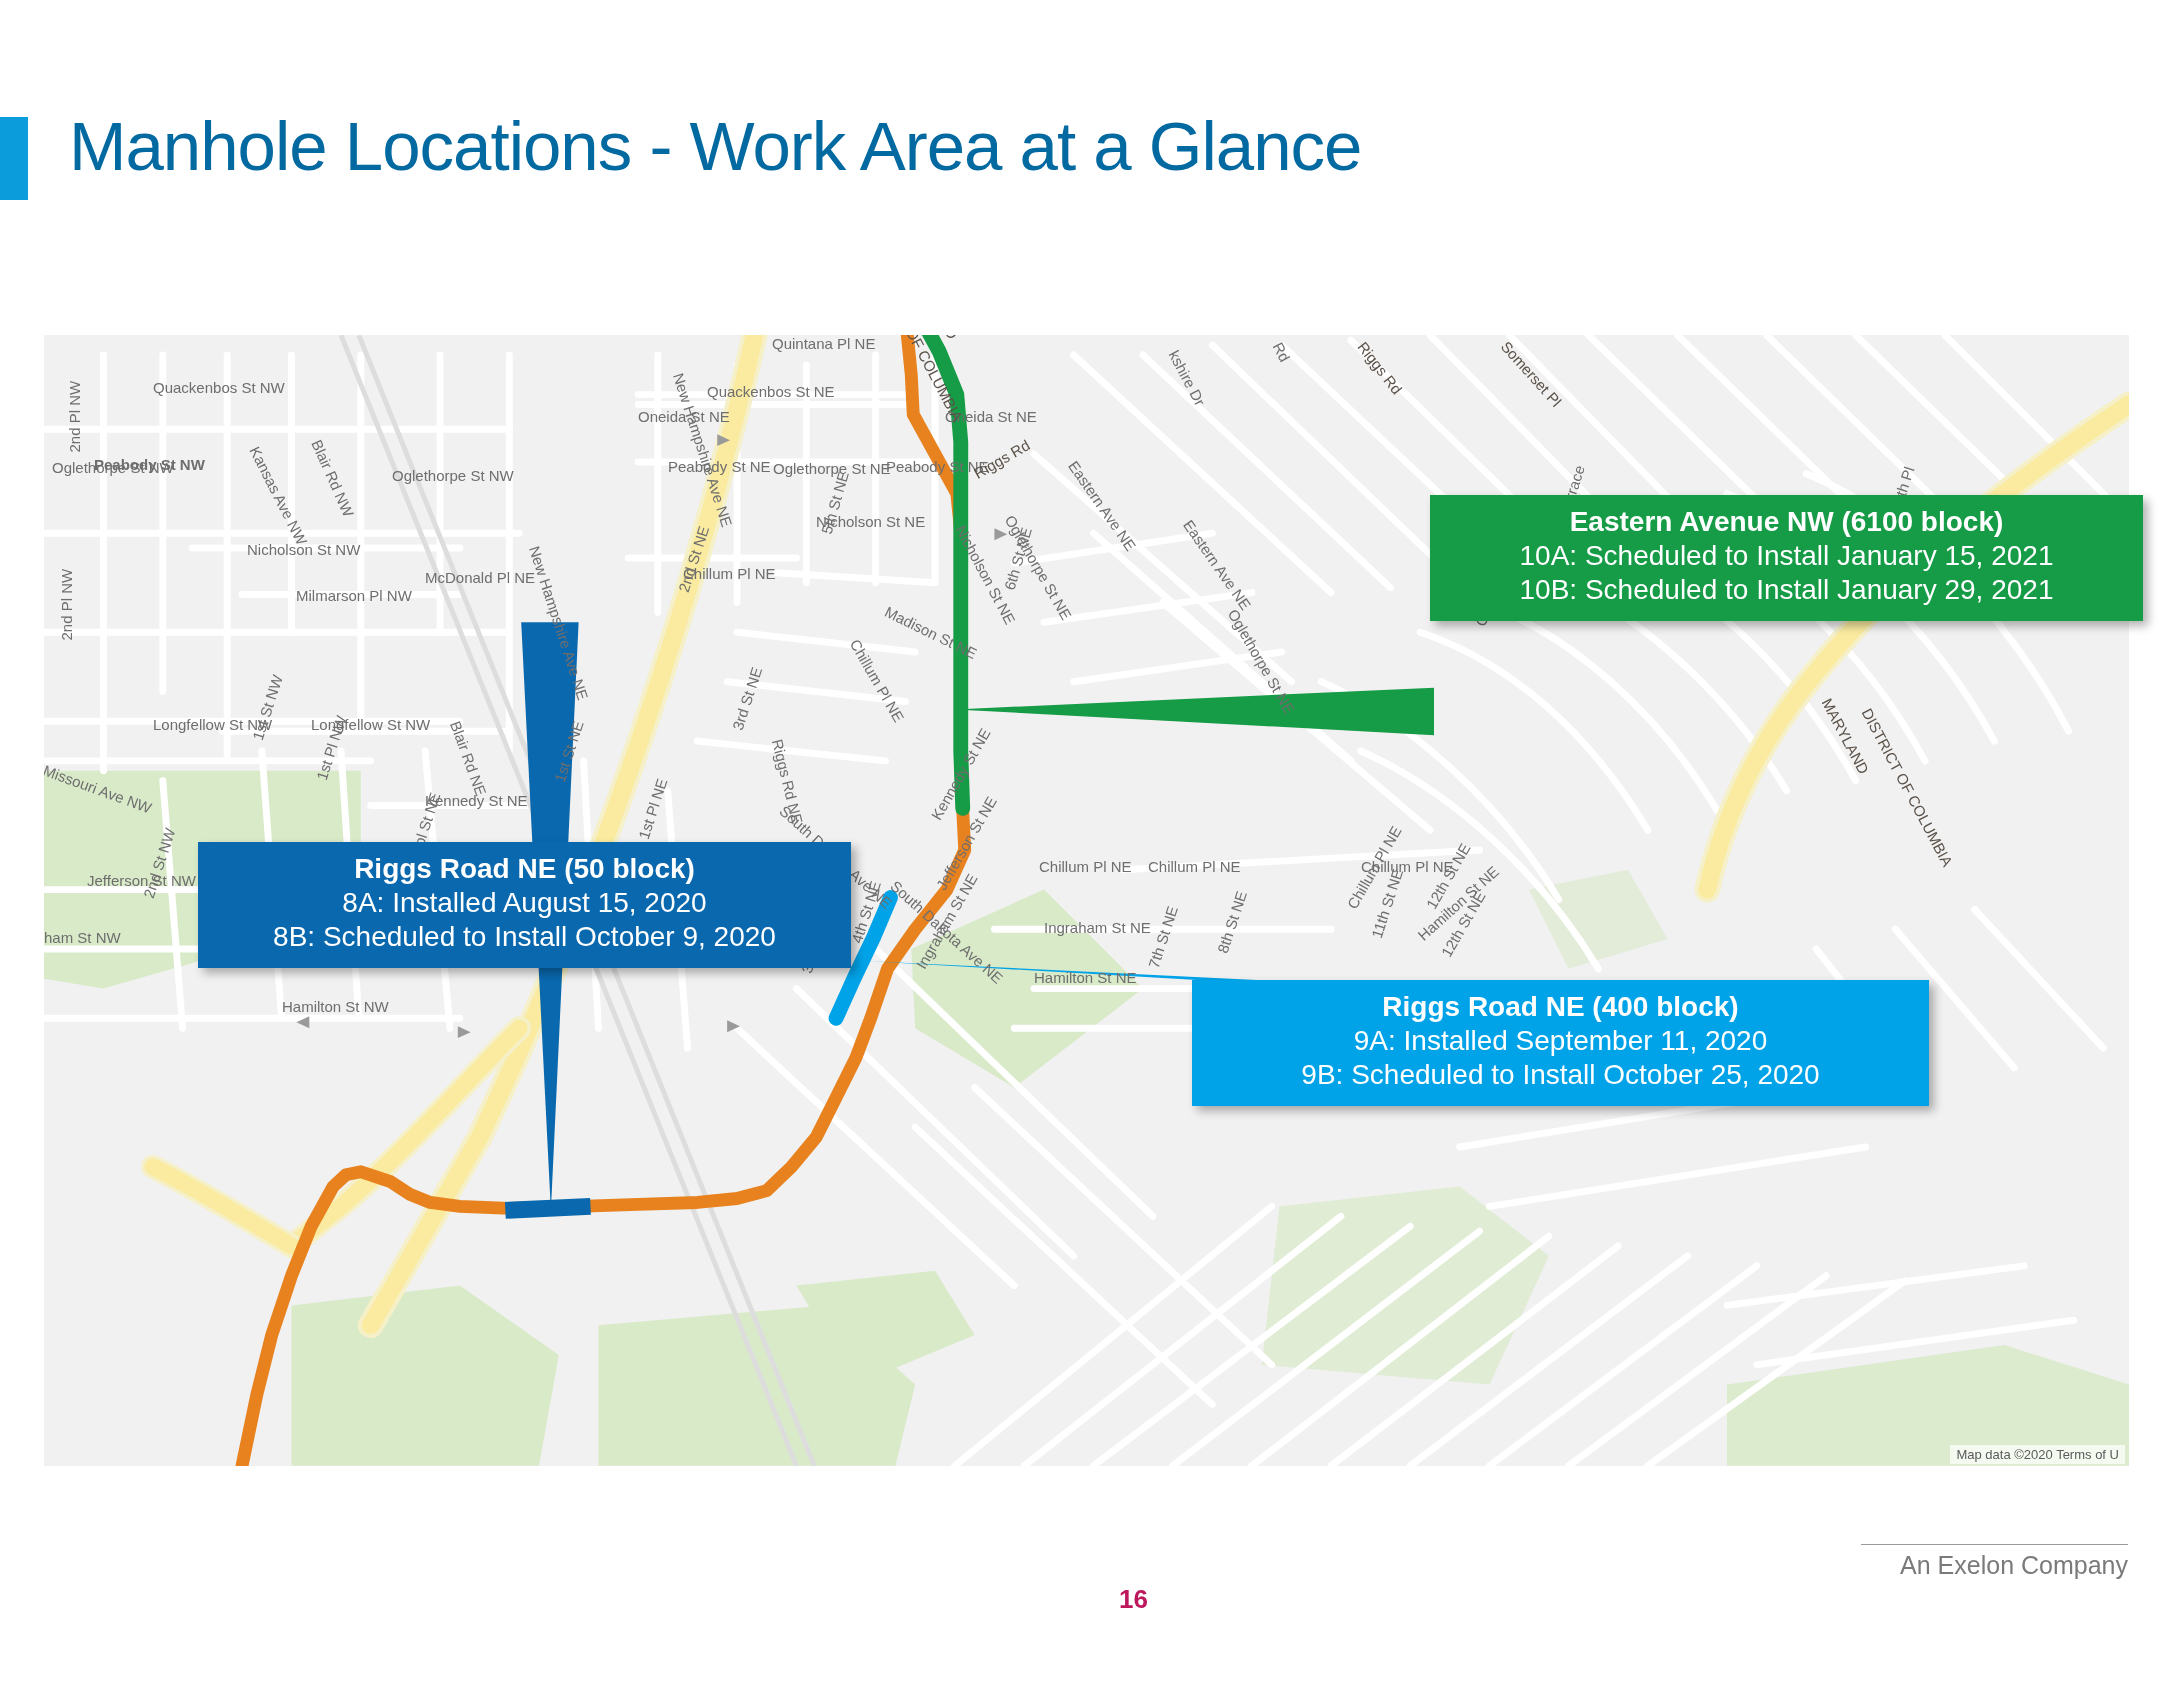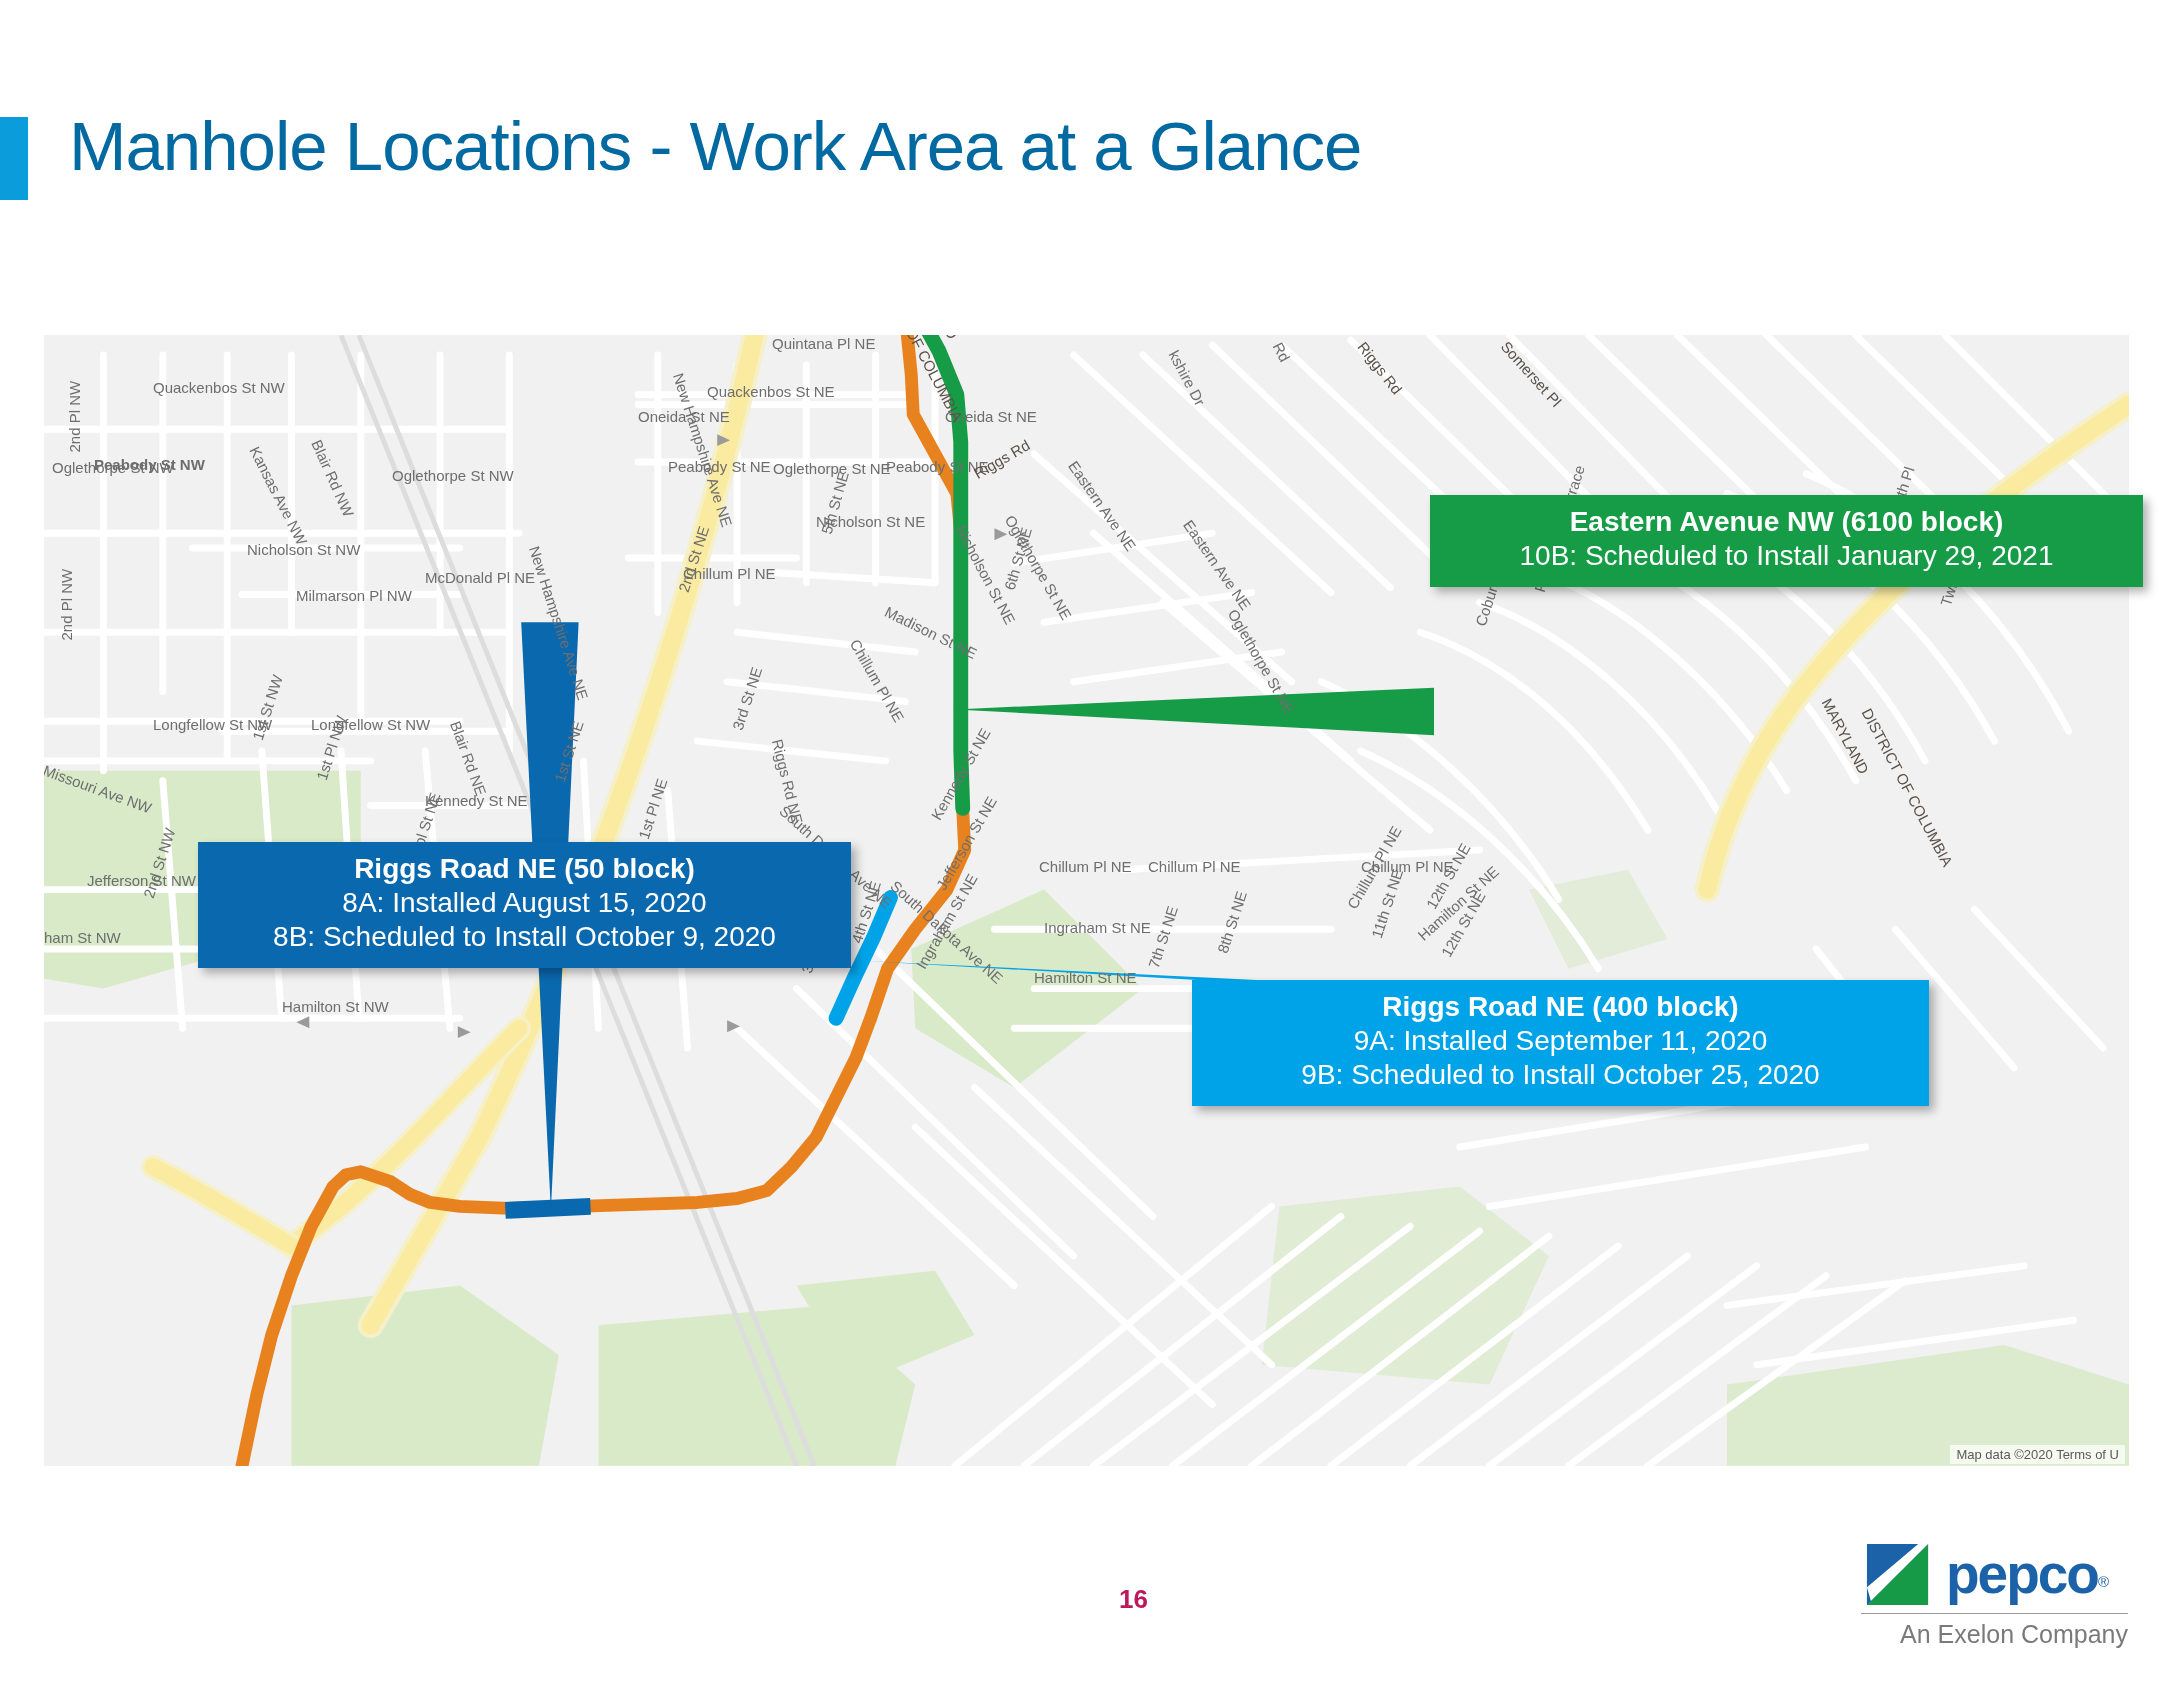--- a/index.html
+++ b/index.html
@@ -360,46 +360,35 @@
 
   <div id="map-shields">
       <div class="shield" style="left: 1911px; top: 216px;">501</div>
     </div>
 
   <div id="map-attrib">Map data ©2020    Terms of U</div>
 </div>
 
 <div id="callout-green" class="callout">
   <div class="c-title">Eastern Avenue NW (6100 block)</div>
+  <div class="c-line">10A: Scheduled to Install January 15, 2021</div>
   <div class="c-line">10B: Scheduled to Install January 29, 2021</div>
 </div>
 
 <div id="callout-blue" class="callout">
   <div class="c-title">Riggs Road NE (50 block)</div>
   <div class="c-line">8A: Installed August 15, 2020</div>
   <div class="c-line">8B: Scheduled to Install October 9, 2020</div>
 </div>
 
 <div id="callout-cyan" class="callout">
   <div class="c-title">Riggs Road NE (400 block)</div>
   <div class="c-line">9A: Installed September 11, 2020</div>
   <div class="c-line">9B: Scheduled to Install October 25, 2020</div>
 </div>
 
 <div id="page-number">16</div>
 
 <div id="logo-wrap">
-  <div id="logo-row">
-    <div id="logo-mark">
-      <svg width="73" height="69" viewBox="0 0 74 70">
-        <polygon points="6,4 68,4 68,66 6,66" fill="#1B62A8"></polygon>
-        <polygon points="68,4 68,66 6,66" fill="#179A48"></polygon>
-        <polygon points="68,4 10,62 6,48 58,4" fill="#ffffff"></polygon>
-      </svg>
-    </div>
-    <div>
-      <span id="logo-word">pepco</span><span id="logo-reg">®</span>
-    </div>
-  </div>
   <div id="logo-rule"></div>
   <div id="logo-tag">An Exelon Company</div>
 </div>
 
 
 </body></html>

